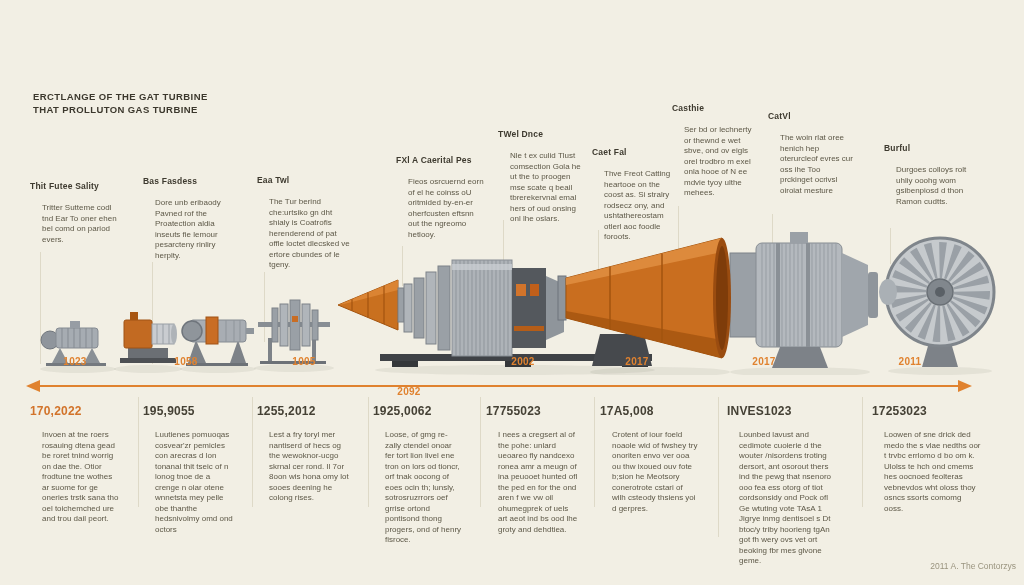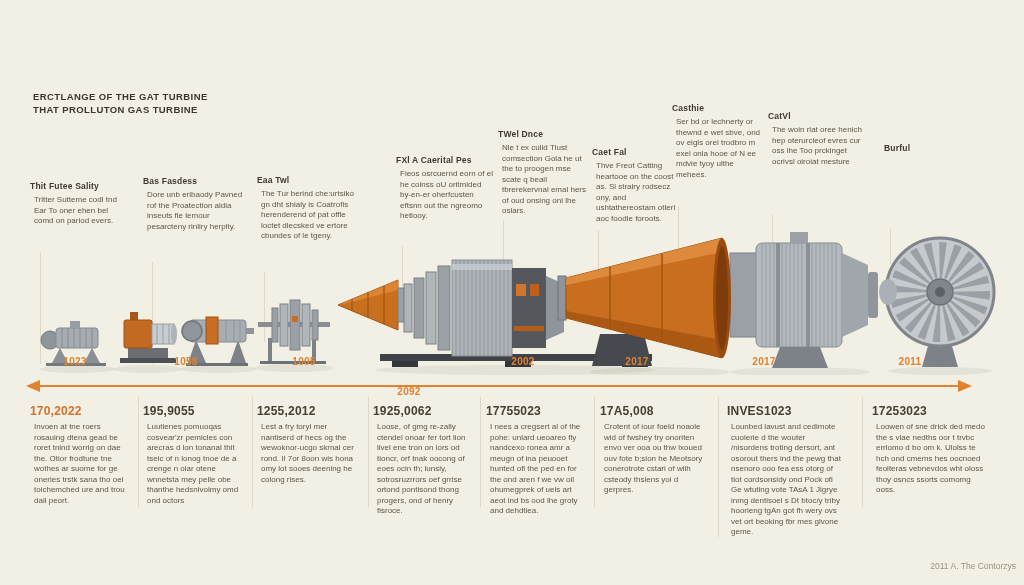--- a/index.html
+++ b/index.html
@@ -5,21 +5,21 @@
   html,body { margin:0; padding:0; background:#e8e5da; }
   .canvas {
     position:relative; width:1024px; height:585px; margin:0 auto;
     background:#f2efe4; overflow:hidden;
     font-family:"Liberation Sans", sans-serif; color:#55503f;
   }
   .title { position:absolute; left:33px; top:90px; font-size:9.5px; font-weight:bold;
     color:#3c382d; letter-spacing:.4px; line-height:13px; }
   .anno { position:absolute; }
   .anno h3 { font-size:8.5px; font-weight:bold; color:#3e3a2f; margin:0 0 3px 0; letter-spacing:.2px; }
-  .anno p  { font-size:8px; line-height:10.5px; margin:4px; color:#5d5847; }
+  .anno p  { font-size:8px; line-height:10.5px; margin:12px; color:#5d5847; }
   .banno h3 { font-size:12px; font-weight:bold; color:#454135; margin:0 0 4px 0; }
   .banno.orange h3 { color:#d2732a; }
   .vline { position:absolute; width:1px; background:#ded9c7; }
   .tl-line { position:absolute; left:38px; top:385px; width:922px; height:2px; background:#e0822f; }
   .tl-arrow { position:absolute; width:0; height:0; }
   .tl-arrow.left  { left:26px;  top:380px; border-top:6px solid transparent; border-bottom:6px solid transparent; border-right:14px solid #e0822f; }
   .tl-arrow.right { left:958px; top:380px; border-top:6px solid transparent; border-bottom:6px solid transparent; border-left:14px solid #e0822f; }
   .year { position:absolute; top:356px; transform:translateX(-50%); font-size:10px;
     font-weight:bold; color:#e0822f; letter-spacing:.3px; }
   .footer { position:absolute; right:8px; top:561px; font-size:8.5px; color:#9a947f; }
@@ -62,20 +62,21 @@
   <div class="anno" style="left:672px; top:103px; width:98px;">
     <h3>Casthie</h3>
     <p>Ser bd or lechnerty or thewnd e wet sbve, ond ov eigls orel trodbro m exel onla hooe of N ee mdvie tyoy ulthe mehees.</p>
   </div>
   <div class="anno" style="left:768px; top:111px; width:98px;">
     <h3>CatVl</h3>
     <p>The woin rlat oree henich hep oterurcleof evres cur oss ihe Too prckinget ocrivsl oiroiat mesture</p>
   </div>
   <div class="anno" style="left:884px; top:143px; width:108px;">
     <h3>Burful</h3>
+    <p>Durgoes colloys rolt uhliy ooohg wom gsibenpiosd d thon Ramon cudtts.</p>
   </div>
 
   <div class="vline" style="left:40px;  top:252px; height:112px;"></div>
   <div class="vline" style="left:152px; top:262px; height:102px;"></div>
   <div class="vline" style="left:264px; top:272px; height:70px;"></div>
   <div class="vline" style="left:402px; top:246px; height:40px;"></div>
   <div class="vline" style="left:503px; top:220px; height:48px;"></div>
   <div class="vline" style="left:598px; top:230px; height:40px;"></div>
   <div class="vline" style="left:678px; top:206px; height:46px;"></div>
   <div class="vline" style="left:772px; top:214px; height:44px;"></div>

